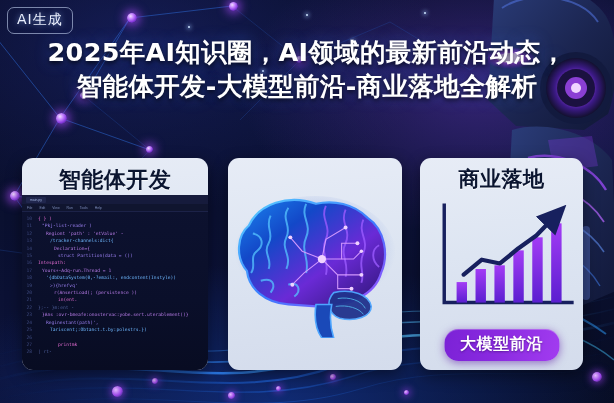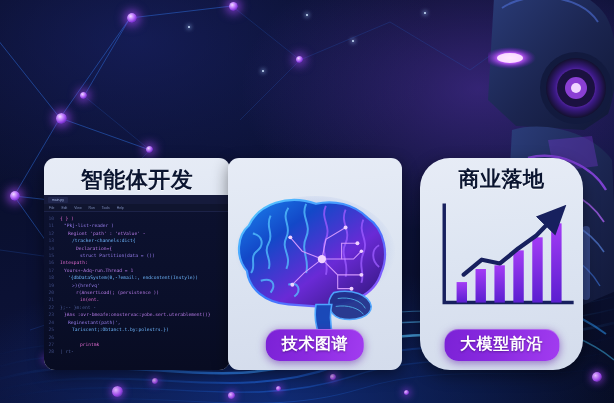--- a/index.html
+++ b/index.html
@@ -63,23 +63,23 @@
   .title .l2 { display:block; }
 
   
   .cards { position:absolute; left:0; top:158px; width:614px; height:214px; z-index:5; }
   .card {
     position:absolute; top:0; height:212px; border-radius:11px; overflow:hidden;
     background:linear-gradient(175deg,#e7ecf6 0%,#dde5f2 45%,#d4dcec 100%);
     box-shadow:0 5px 16px rgba(0,0,0,.45);
     display:flex; flex-direction:column; align-items:center;
   }
-  #card-1 { left:44px;  width:186px; }
+  #card-1 { left:22px;  width:186px; }
   #card-2 { left:228px; width:174px; }
-  #card-3 { left:420px; width:163px;border-radius:30px; }
+  #card-3 { left:420px; width:163px; }
 
   .card-title {
     position:relative; z-index:3; margin-top:7px;
     font-size:22px; font-weight:bold; color:#0b1530; letter-spacing:.5px;
     font-family:"DejaVu Sans","Liberation Sans",sans-serif;
     text-shadow:0 1px 0 rgba(255,255,255,.7);
   }
   #card-2 .card-title, #card-3 .card-title { font-size:21px; }
   .card-body { position:relative; flex:1; width:100%; }
 
@@ -235,21 +235,26 @@
       <path d="M46,226 C74,224 102,240 116,262" stroke="#5f8df0" stroke-width="1.6" fill="none" opacity=".6"></path>
       <path d="M60,150 L104,146 L110,176 L66,182 Z" fill="#7b36d8" opacity=".35"></path>
       <path d="M30,246 C60,250 96,268 112,296" stroke="#3f7ae8" stroke-width="1.4" fill="none" opacity=".55"></path>
       <path d="M8,300 C42,306 86,320 118,344" stroke="#2f9fff" stroke-width="2" fill="none" opacity=".5"></path>
       <rect x="72" y="250" width="10" height="60" rx="4" fill="#a14bf0" opacity=".45"></rect>
       <rect x="94" y="236" width="8" height="74" rx="4" fill="#6a8cf5" opacity=".35"></rect>
       <path d="M30,330 C60,336 100,348 126,370" stroke="#46c8ff" stroke-width="1.6" fill="none" opacity=".45"></path>
     </svg>
   </div>
 
-
+  <div class="ai-badge">AI生成</div>
+
+  <div class="title">
+    <span>2025年AI知识圈，AI领域的最新前沿动态，</span>
+    <span class="l2">智能体开发-大模型前沿-商业落地全解析</span>
+  </div>
 
   <div class="cards">
 
     <div class="card" id="card-1">
       <div class="card-title">智能体开发</div>
       <div class="card-body">
         <div class="code-ide">
           <div class="ide-titlebar">
             <span class="ide-tab">main.py</span>
           </div>
@@ -407,21 +412,20 @@
 
             <path d="M104,104 C122,100 140,106 142,118 C142,128 126,134 110,130 C98,126 96,112 104,104 Z" fill="#20328c" stroke="#4da6ff" stroke-width="1.6" opacity=".95"></path>
             <g fill="none" stroke="#5ad2ff" stroke-width="1" opacity=".7">
               <path d="M108,110 C120,108 132,112 136,120"></path>
               <path d="M106,118 C118,116 130,120 134,126"></path>
             </g>
             <path d="M86,116 C84,130 86,142 92,150 L104,150 C100,138 100,126 102,116 Z" fill="#1a49b8" stroke="#4da6ff" stroke-width="1.6"></path>
           </svg>
         </div>
       </div>
-      <div class="card-badge">技术图谱</div>
     </div>
 
     <div class="card" id="card-3">
       <div class="card-title">商业落地</div>
       <div class="card-body">
         <div class="chart-wrap">
           <svg id="bar-chart" viewBox="0 0 150 120" width="152" height="122" style="position:absolute; left:6px; top:4px;">
             <defs>
               <linearGradient id="barg" x1="0" y1="0" x2="0" y2="1">
                 <stop offset="0%" stop-color="#a33cf5"></stop>

